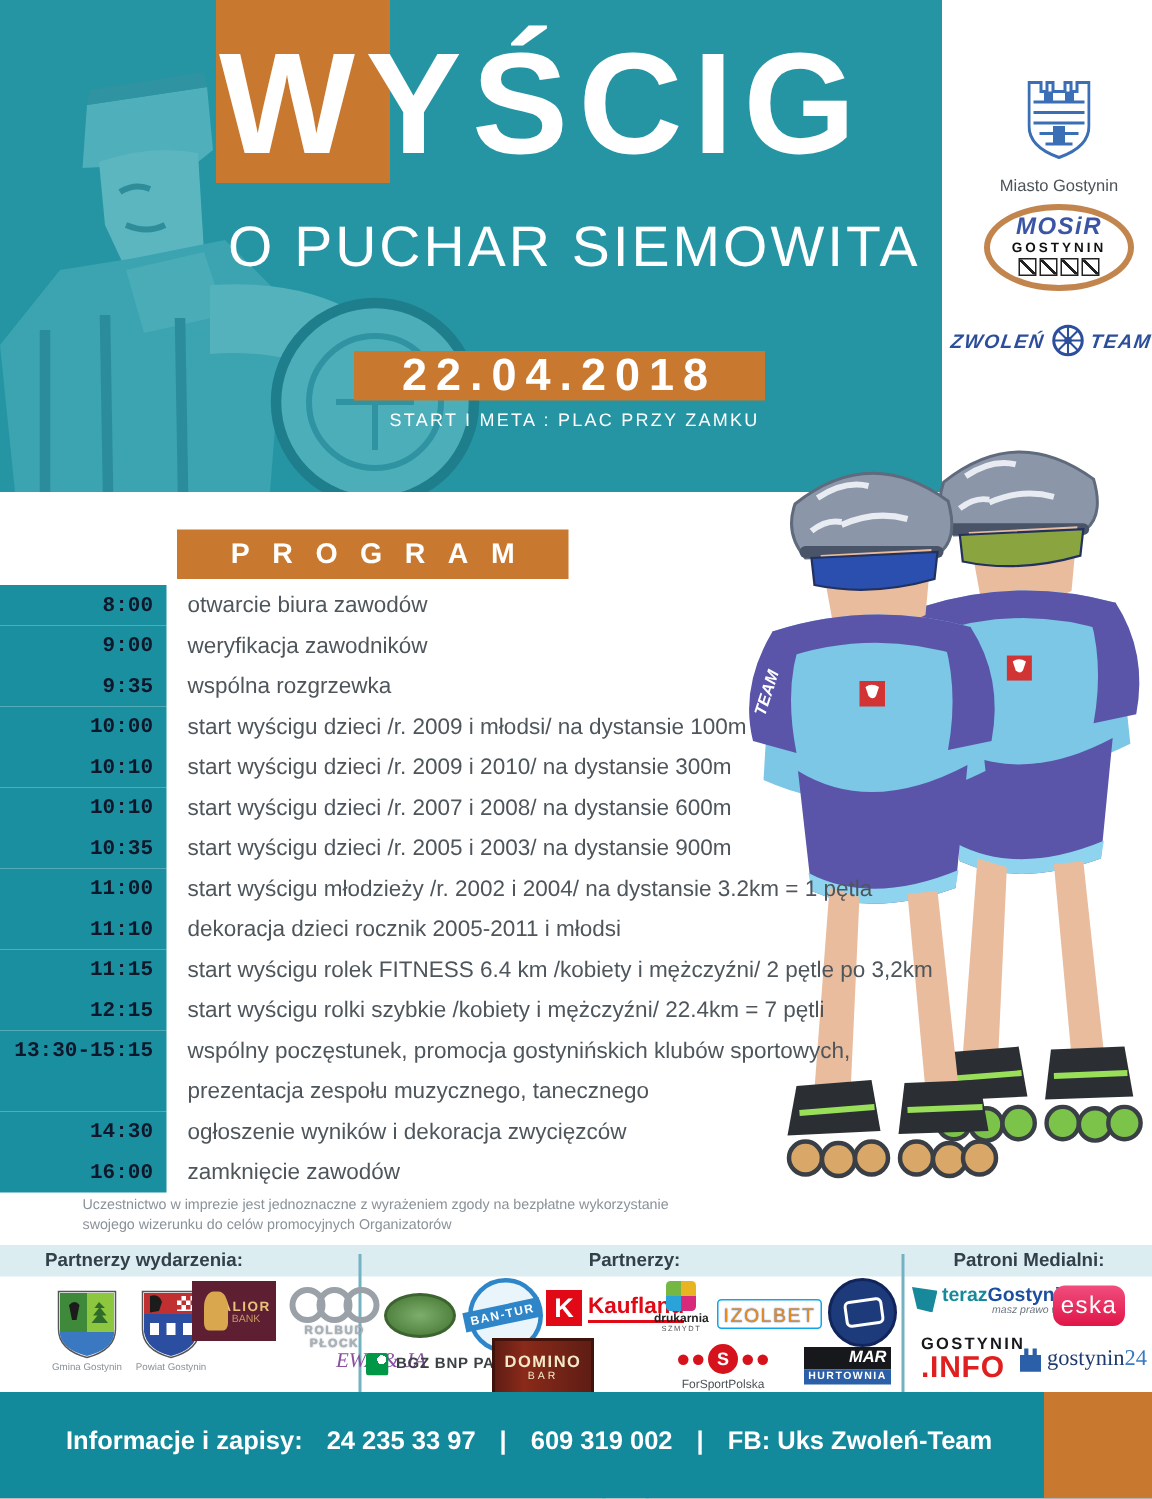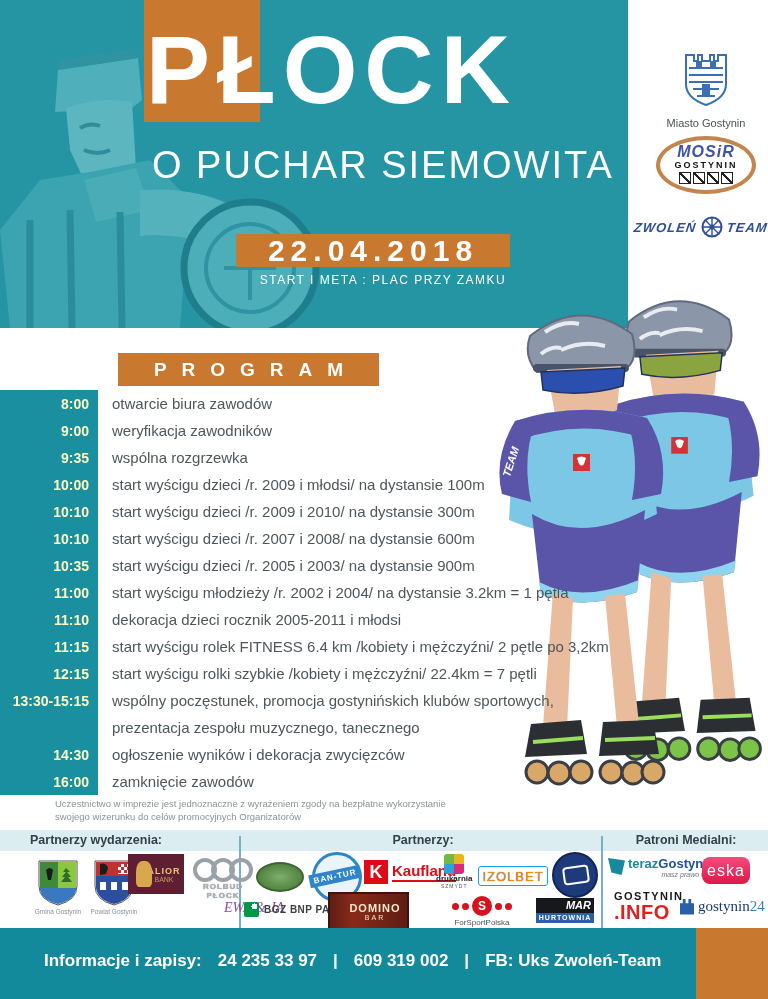--- a/index.html
+++ b/index.html
@@ -29,22 +29,22 @@
          linear-gradient(45deg,transparent 44%,#222 44%,#222 56%,transparent 56%);}
   .logo-zwolen{position:absolute;left:634px;top:216px;width:134px;display:flex;align-items:center;
                justify-content:center;gap:4px;}
   .zw-txt{font-style:italic;font-weight:800;font-size:13px;color:#2d4f9b;letter-spacing:1px;transform:skewX(-8deg);}
   
   .program-header{position:absolute;left:118px;top:353px;width:261px;height:33px;background:#c8792f;
                   color:#fff;font-weight:bold;font-size:19px;letter-spacing:15px;text-indent:15px;
                   text-align:center;line-height:34px;}
   .schedule{position:absolute;left:0;top:390px;width:660px;}
   .srow{display:flex;height:27px;align-items:center;}
-  .stime{width:98px;height:27px;background:#1a8fa0;color:#fef9c3;font-weight:bold;font-size:14px;
-         display:flex;align-items:center;justify-content:flex-end;padding-right:9px;box-sizing:border-box;flex:none;}
+  .stime{width:111px;height:27px;background:#1a8fa0;color:#0f172a;font-weight:bold;font-size:14px;
+         display:flex;align-items:center;justify-content:flex-end;padding-right:9px;box-sizing:border-box;flex:none;font-family:Liberation Mono, monospace;}
   .sdesc{padding-left:14px;color:#4e565c;font-size:15px;white-space:nowrap;}
   
   .disclaimer{position:absolute;left:55px;top:797px;font-size:9.5px;line-height:13px;color:#8a9298;}
   
   .band-header{position:absolute;left:0;top:830px;width:768px;height:21px;background:#dcedf2;}
   .band-lbl{position:absolute;top:833px;font-size:12.5px;font-weight:bold;color:#333f49;}
   .lbl-partners{left:30px;}
   .lbl-sponsors{left:245px;width:356px;text-align:center;}
   .lbl-patrons{left:606px;width:160px;text-align:center;}
   .vdivider{position:absolute;width:2px;top:836px;height:92px;background:#74b2c2;}
@@ -134,21 +134,21 @@
       <path d="M80,128 q10,-6 20,-2 M84,150 q14,6 26,0" stroke="#2f8d9a" stroke-width="4" fill="none"></path>
       <path d="M40,180 L90,172 L150,160 L190,200 L180,328 L10,328 L0,230 Z" fill="#3ba4b0"></path>
       <path d="M84,180 L136,168 L150,210 L96,222 Z" fill="#49acb7"></path>
       <path d="M30,220 L30,328 M70,210 L72,328 M120,212 L122,328" stroke="#2b8d9b" stroke-width="7"></path>
       <path d="M140,190 Q200,186 240,210 L230,250 Q180,232 140,236 Z" fill="#54b2bc"></path>
       <circle cx="250" cy="268" r="66" fill="#4caeb9" stroke="#1f7e8b" stroke-width="7"></circle>
       <circle cx="250" cy="268" r="44" fill="none" stroke="#2f93a1" stroke-width="4"></circle>
       <path d="M250,236 L250,300 M224,268 L276,268" stroke="#2f93a1" stroke-width="4"></path>
     </svg>
     <div class="wbox"></div>
-    <div class="title">PŁOCK</div>
+    <div class="title">WYŚCIG</div>
     <div class="subtitle">O PUCHAR SIEMOWITA</div>
     <div class="datebox">22.04.2018</div>
     <div class="location">START I META : PLAC PRZY ZAMKU</div>
   </div>
 
   <div class="logo-miasto">
     <svg width="42" height="52" viewBox="0 0 42 52">
       <path d="M1,1 L9,1 L9,7 L13,7 L13,1 L17,1 L17,7 L25,7 L25,1 L29,1 L29,7 L33,7 L33,1 L41,1
                L41,30 Q41,44 21,51 Q1,44 1,30 Z" fill="#ffffff" stroke="#3a6fb5" stroke-width="2"></path>
       <path d="M4,14 L38,14 M4,21 L38,21 M4,28 L38,28 M8,35 L34,35 M12,42 L30,42" stroke="#3a6fb5" stroke-width="2"></path>
@@ -354,21 +354,21 @@
   <div class="logo majster" style="left:128px;top:892px;">
     <div class="mj-head"></div>
     <div class="mj-body"></div>
     <div class="mj-band">Majster</div>
   </div>
   <div class="logo ewaja" style="left:176px;top:900px;">EWA &amp; JA</div>
   <div class="logo bgz" style="left:244px;top:902px;">
     <div class="gsq"></div>
     <div class="gt">BGZ BNP PARIBAS</div>
   </div>
-  <div class="logo domino" style="left:328px;top:892px;padding-left:13px;">
+  <div class="logo domino" style="left:328px;top:892px;">
     <div class="d1">DOMINO</div>
     <div class="d2">BAR</div>
   </div>
   <div class="logo apol" style="left:398px;top:893px;">
     <div class="acirc"></div>
     <div class="atxt">A-POL</div>
     <div class="asub"></div>
   </div>
   <div class="logo forsport" style="left:452px;top:896px;">
     <div class="dots">

